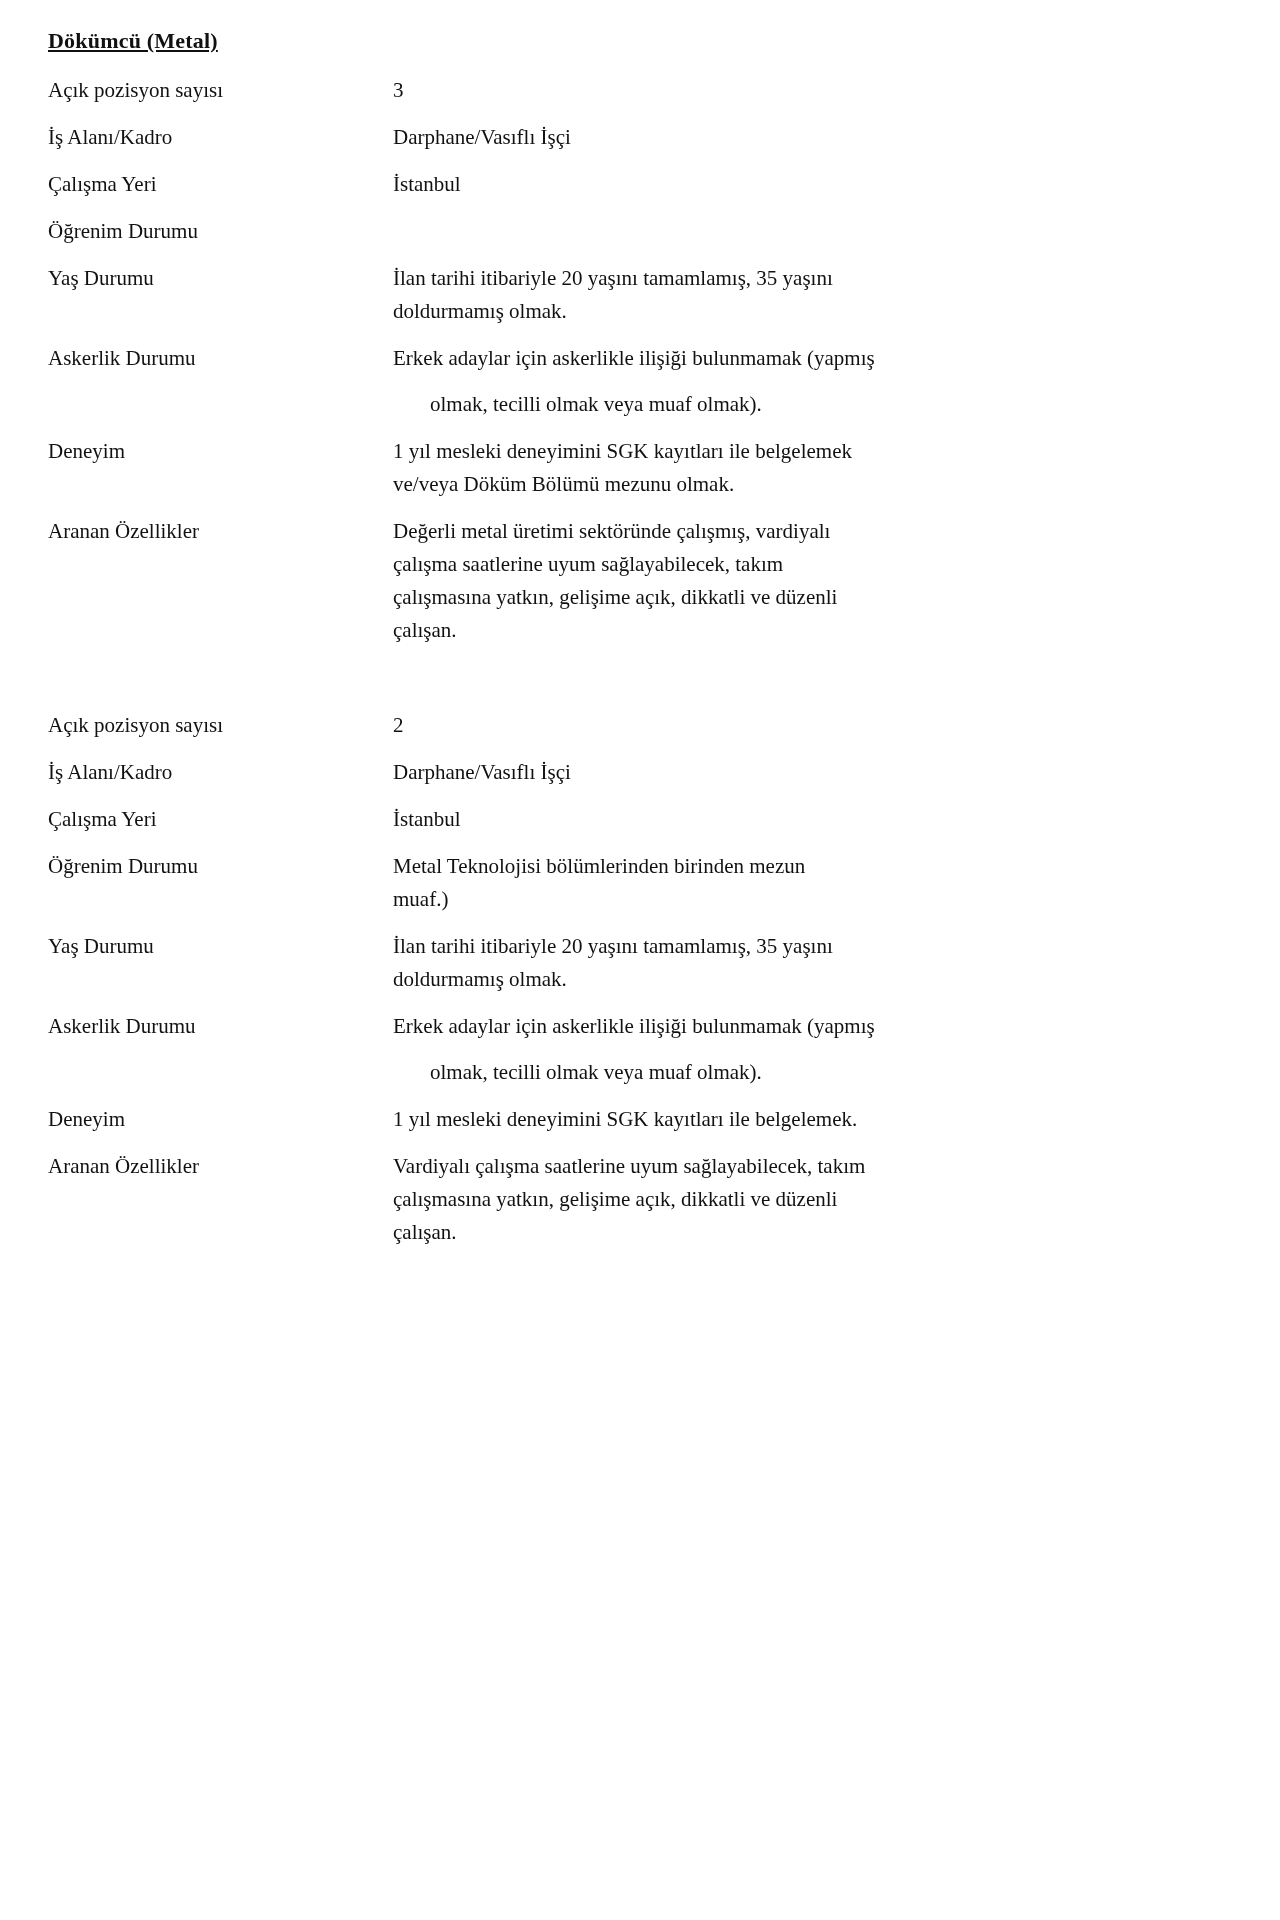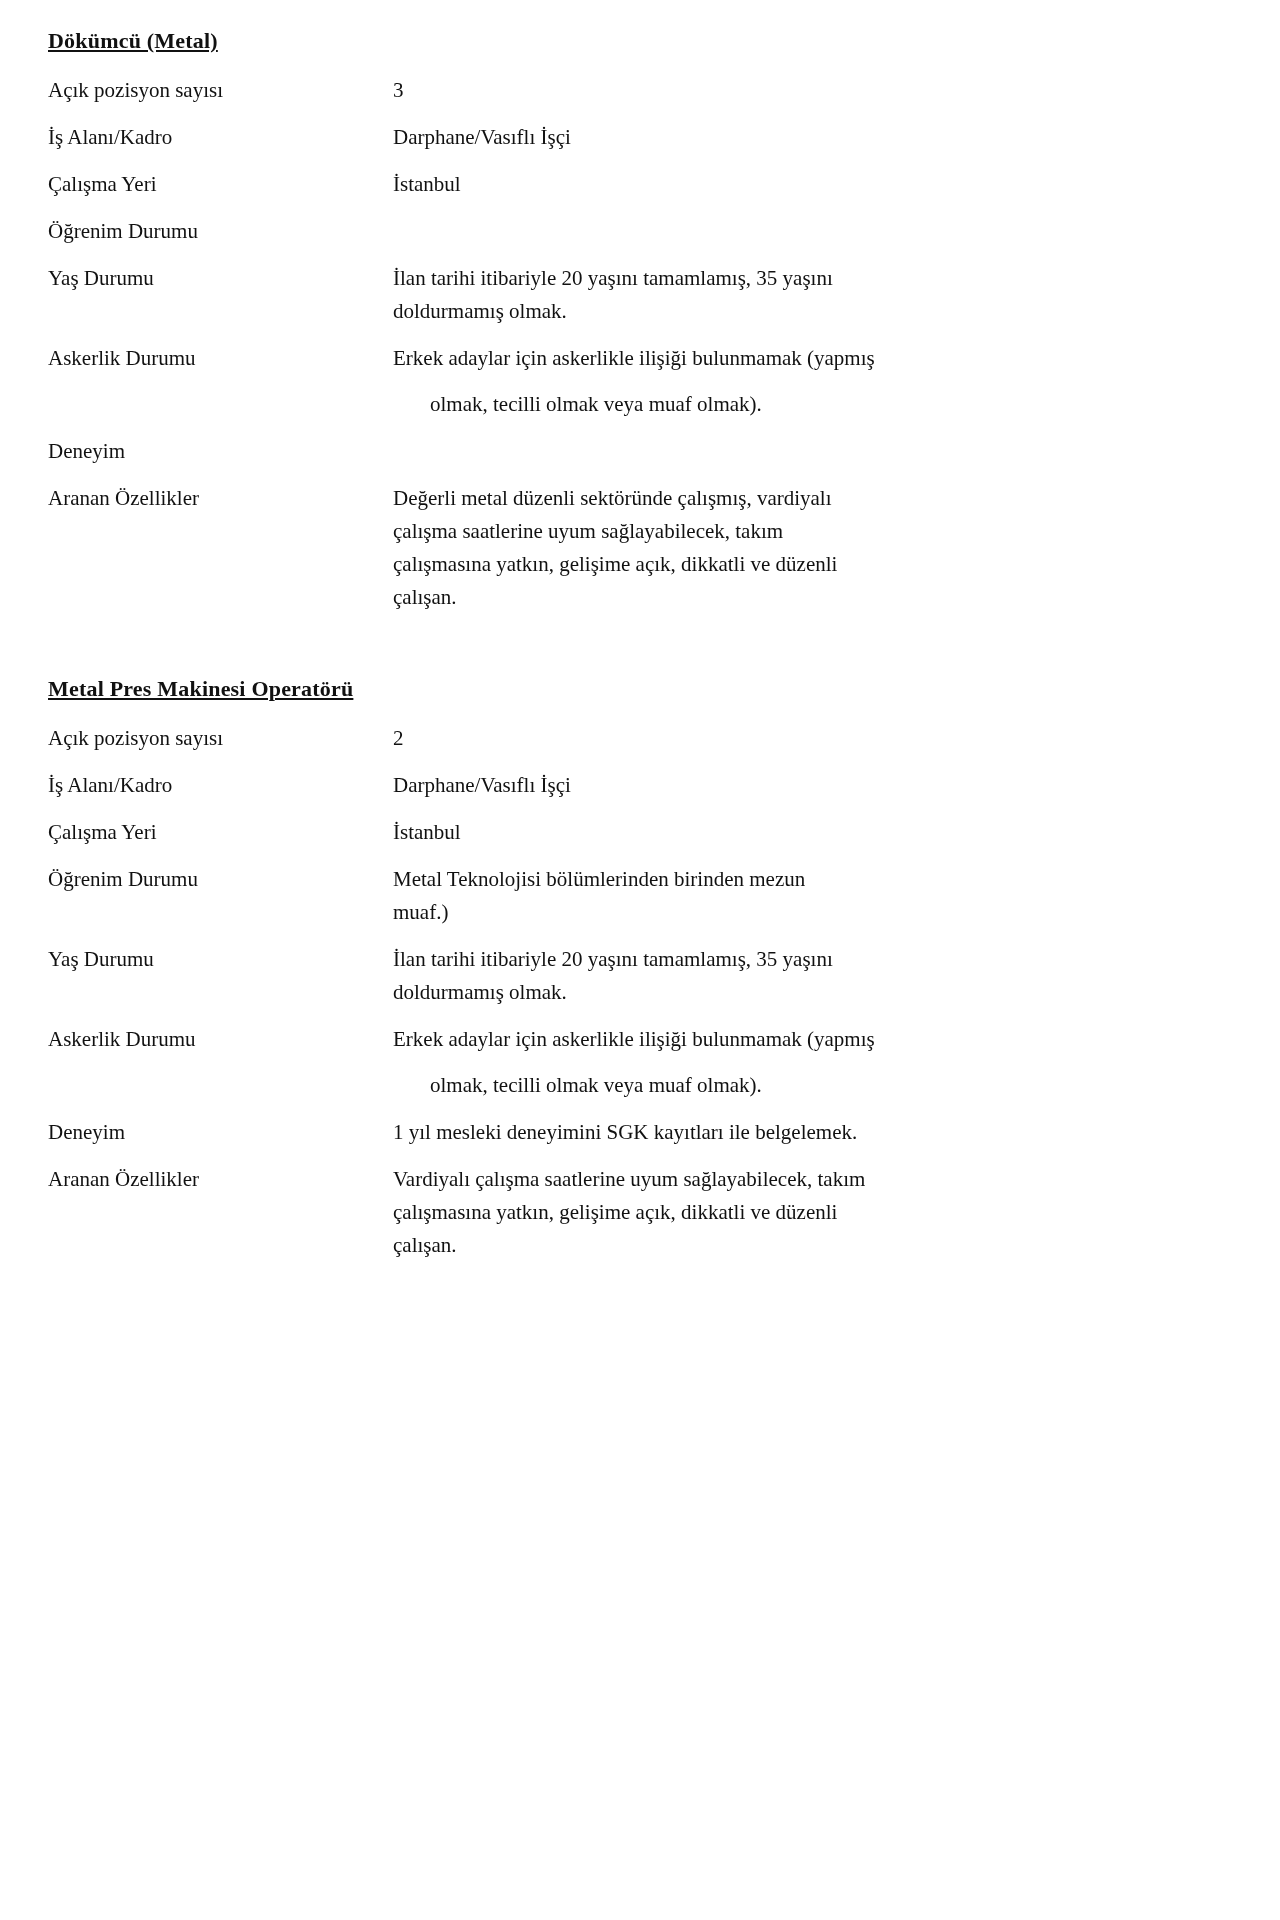--- a/index.html
+++ b/index.html
@@ -94,35 +94,38 @@
     <div class="row">
       <div class="label">Askerlik Durumu</div>
       <div class="value">
         <div class="line">Erkek adaylar için askerlikle ilişiği bulunmamak (yapmış</div>
         <div class="line gap-top">olmak, tecilli olmak veya muaf olmak).</div>
       </div>
     </div>
 
     <div class="row">
       <div class="label">Deneyim</div>
+      <div class="value">
+        <div class="line">1 yıl mesleki deneyimini SGK kayıtları ile belgelemek</div>
+        <div class="line">ve/veya Döküm Bölümü mezunu olmak.</div>
+      </div>
     </div>
 
     <div class="row">
       <div class="label">Aranan Özellikler</div>
       <div class="value">
-        <div class="line">Değerli metal düzenli sektöründe çalışmış, vardiyalı</div>
+        <div class="line">Değerli metal üretimi sektöründe çalışmış, vardiyalı</div>
         <div class="line">çalışma saatlerine uyum sağlayabilecek, takım</div>
         <div class="line">çalışmasına yatkın, gelişime açık, dikkatli ve düzenli</div>
         <div class="line">çalışan.</div>
       </div>
     </div>
   </div>
 
   <div class="section">
-    <h2 class="section-title">Metal Pres Makinesi Operatörü</h2>
 
     <div class="row">
       <div class="label">Açık pozisyon sayısı</div>
       <div class="value">
         <div class="line">2</div>
       </div>
     </div>
 
     <div class="row">
       <div class="label">İş Alanı/Kadro</div>

